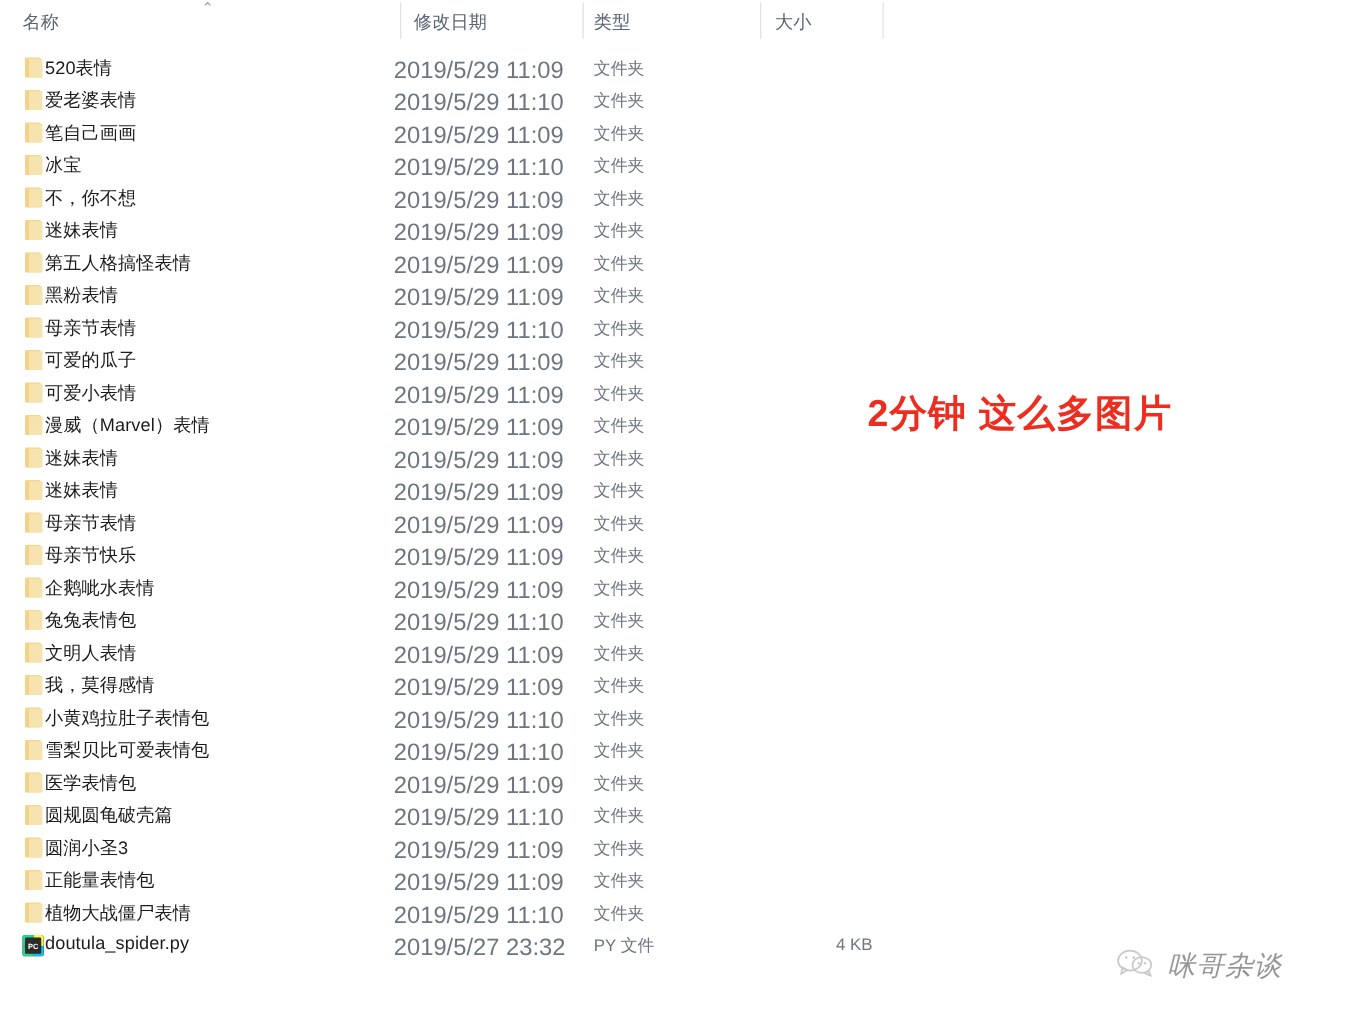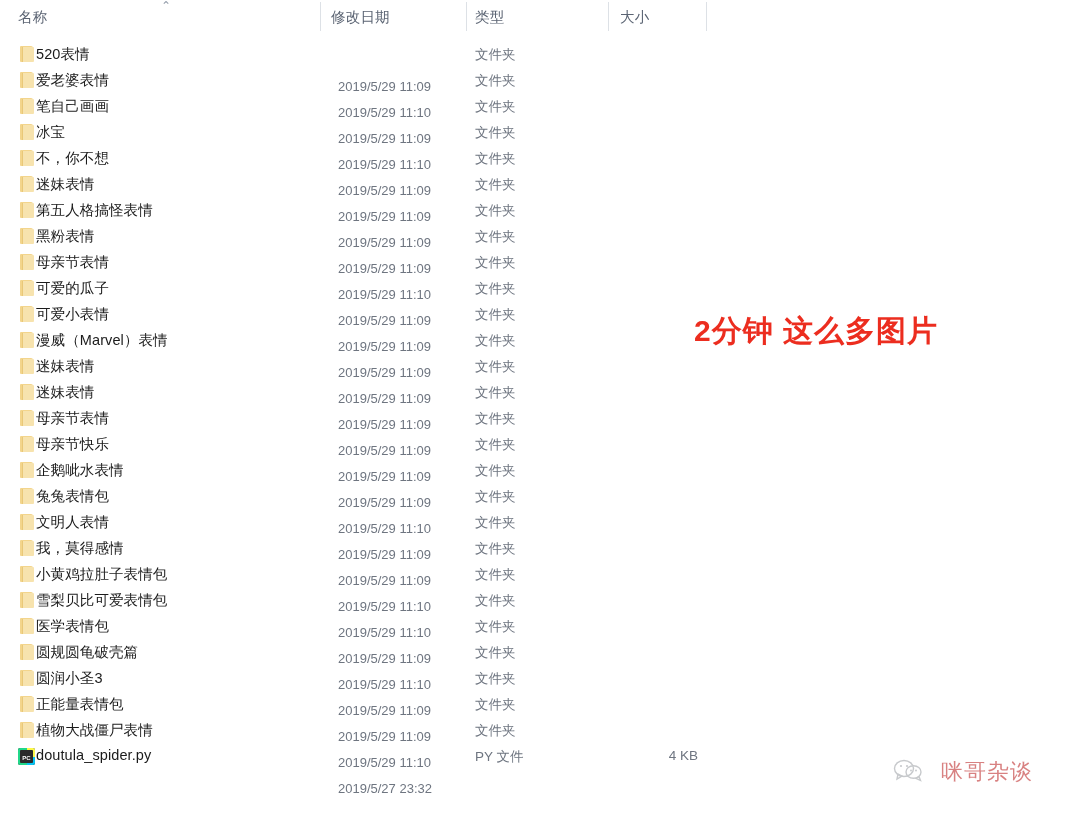--- a/index.html
+++ b/index.html
@@ -67,26 +67,25 @@
     position: absolute;
     left: 36px;
     top: 3px;
     font-size: 14.5px;
     color: #1b1b1b;
     white-space: nowrap;
     letter-spacing: .1px;
   }
   .cell-date {
     position: absolute;
-    left: 338px;
+    left: 315px;
     top: 4px;
-    font-size: 13px;
+    font-size: 19px;
     color: #6e7580;
     white-space: nowrap;
-    margin-top: 33px;
   }
   .cell-type {
     position: absolute;
     left: 475px;
     top: 4px;
     font-size: 13.5px;
     color: #6e7580;
     white-space: nowrap;
   }
   .cell-size {
@@ -180,24 +179,25 @@
   #watermark {
     position: absolute;
     left: 893px;
     top: 757px;
     display: flex;
     align-items: center;
     opacity: .55;
   }
   #watermark .wm-text {
     font-size: 22px;
-    color: #b91c1c;
+    color: #404040;
     letter-spacing: 1px;
-    margin-left: 18px;
-    white-space: nowrap;
+    margin-left: 11px;
+    white-space: nowrap;
+    font-style: italic;
   }
 </style>
 </head>
 <body>
 
 <div id="column-header">
   <div class="col-head" style="left:18px;">名称</div>
   <div id="sort-arrow">⌃</div>
   <div class="col-sep" style="left:320px;"></div>
   <div class="col-head" style="left:331px;">修改日期</div>

